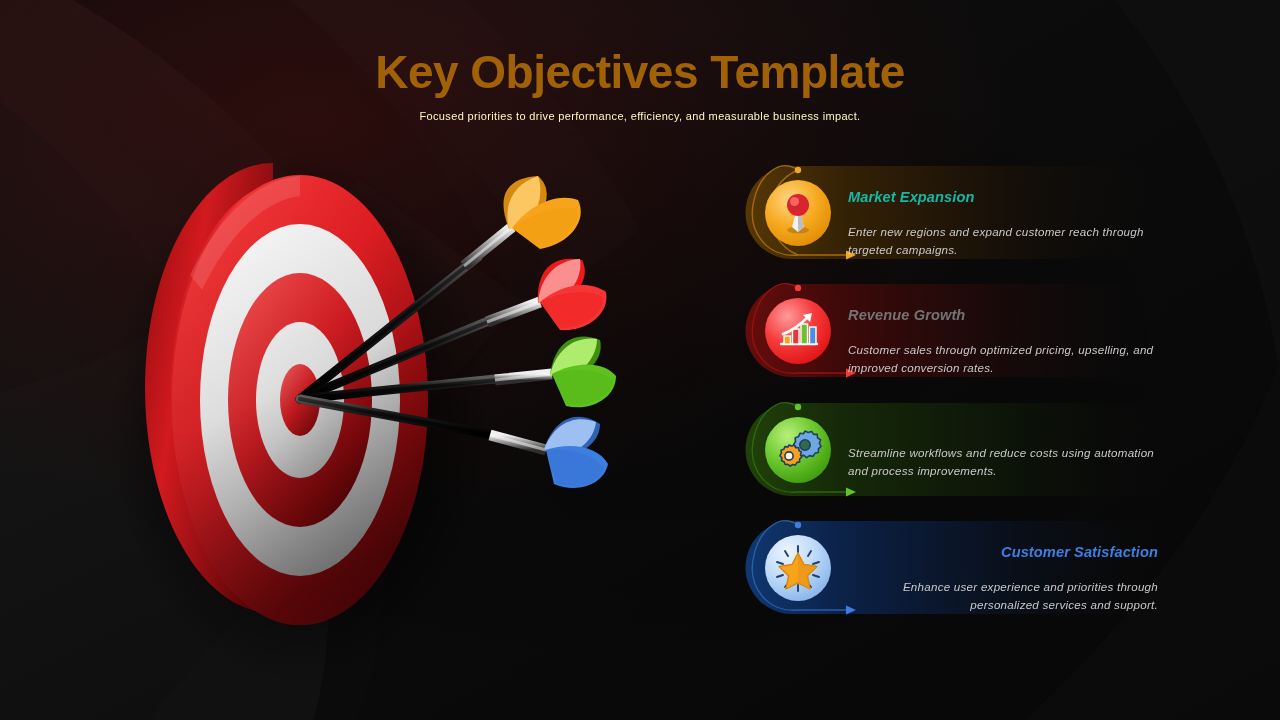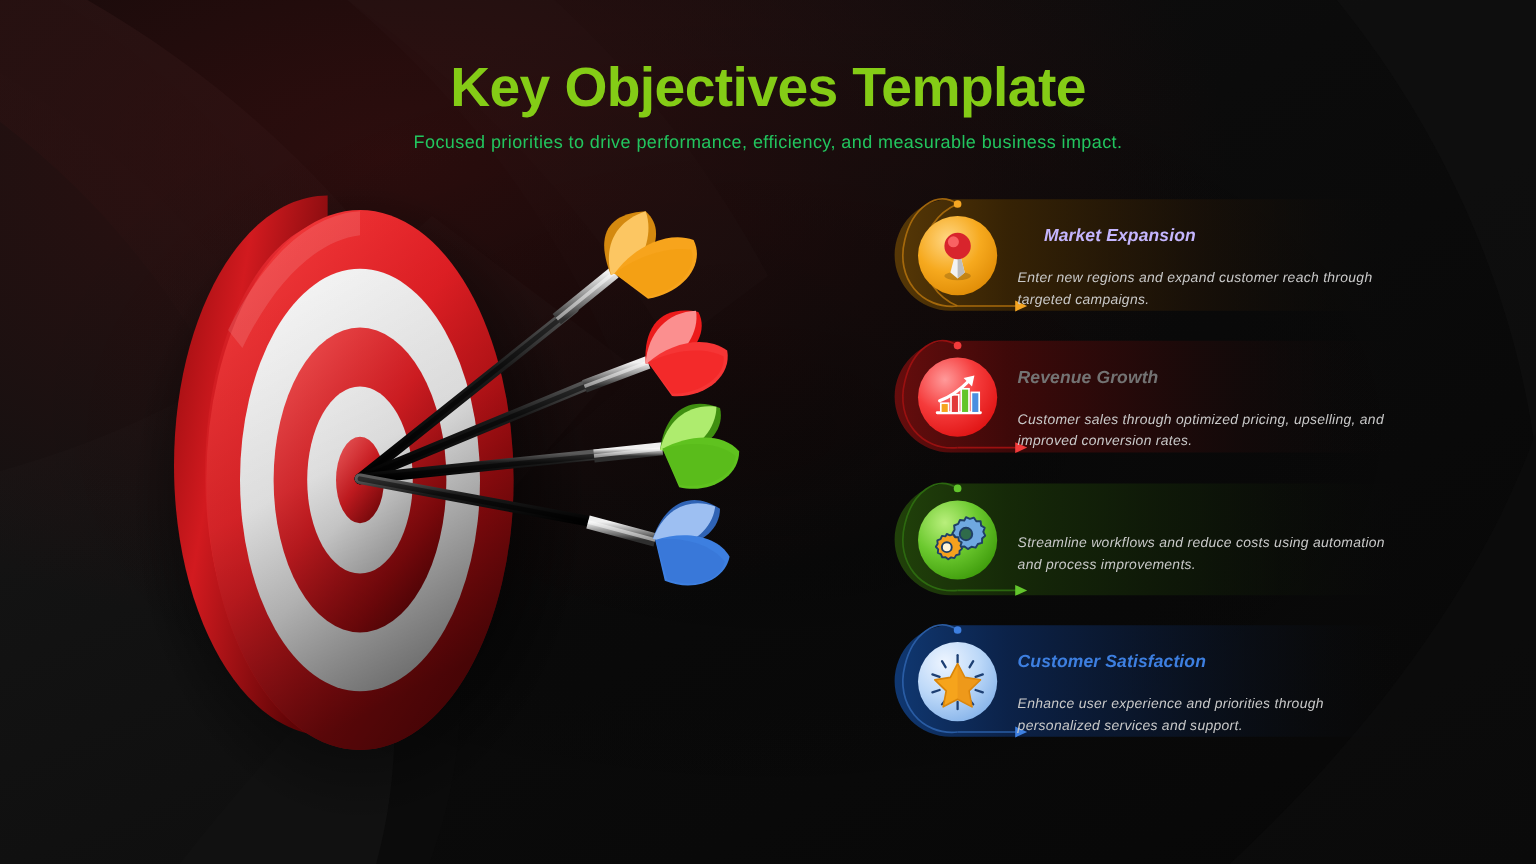--- a/index.html
+++ b/index.html
@@ -9,25 +9,25 @@
     font-family:"Liberation Sans", sans-serif;
   }
   #stage { position:relative; width:1280px; height:720px; overflow:hidden; background:#0a0a0a; }
 
   
   #bg { position:absolute; inset:0; z-index:0; }
 
   
   .header { position:absolute; top:46px; left:0; width:1280px; text-align:center; z-index:5; }
   .title {
-    font-size:46px; font-weight:bold; color:#84cc16; letter-spacing:-0.5px;
+    font-size:46px; font-weight:bold; color:#a16207; letter-spacing:-0.5px;
     line-height:1.15;
   }
   .subtitle {
-    margin-top:11px; font-size:15px; color:#22c55e; letter-spacing:0.35px;
+    margin-top:11px; font-size:11px; color:#fef9c3; letter-spacing:0.35px;
   }
 
   
   #board { position:absolute; left:0; top:0; width:700px; height:720px; z-index:2; }
 
   
   #cards { position:absolute; left:740px; top:160px; width:440px; height:500px; z-index:4; }
   .card {
     position:absolute; left:0; width:430px; height:105px;
   }
@@ -254,21 +254,21 @@
         <svg width="70" height="70" viewBox="0 0 70 70">
           <circle cx="35" cy="35" r="33" fill="url(#ic1)"></circle>
           <ellipse cx="35" cy="52" rx="11" ry="3.5" fill="#000" opacity="0.18"></ellipse>
           <path d="M35,26 L29,49 L35,54 L41,49 Z" fill="#f2f2f2"></path>
           <path d="M35,26 L35,54 L41,49 Z" fill="#bdbdbd"></path>
           <circle cx="35" cy="27" r="11" fill="#d8242c"></circle>
           <circle cx="31.5" cy="23.5" r="4.6" fill="#ff6d6d" opacity="0.85"></circle>
         </svg>
       </div>
       <div class="card-text">
-        <div class="card-title" style="color:#c4b5fd;margin-left:22px;">Market Expansion</div>
+        <div class="card-title" style="color:#14b8a6;">Market Expansion</div>
         <div class="card-desc">Enter new regions and expand customer reach through targeted campaigns.</div>
       </div>
     </div>
 
     <div class="card" style="top:118px;">
       <svg class="card-svg" width="430" height="105" viewBox="0 0 430 105">
         <defs>
           <linearGradient id="cbg2" x1="0" y1="0" x2="1" y2="0">
             <stop offset="0%" stop-color="#6b0d0d" stop-opacity="0.95"></stop>
             <stop offset="22%" stop-color="#440909" stop-opacity="0.9"></stop>
@@ -337,21 +337,21 @@
             <path d="M0,-11 L2.6,-9.9 L5.3,-10.7 L6.9,-8.3 L9.7,-8.3 L10,-5.4 L12.4,-4 L11.4,-1.3 L12.7,1.2 L10.6,3.1 L10.6,5.9 L7.8,6.6 L6.3,9.1 L3.6,8.5 L1.2,10.1 L-1,8.3 L-3.8,8.5 L-4.9,5.8 L-7.5,4.7 L-7.2,1.8 L-9.1,-0.3 L-7.6,-2.8 L-7.9,-5.7 L-5.2,-6.7 L-4,-9.4 L-1.1,-9 Z" fill="#f5a11e" stroke="#1f3f66" stroke-width="1.6" stroke-linejoin="round"></path>
             <circle cx="0" cy="0" r="4.1" fill="#fff4d8" stroke="#1f3f66" stroke-width="1.6"></circle>
           </g>
         </svg>
       </div>
       <div class="card-text">
         <div class="card-desc">Streamline workflows and reduce costs using automation and process improvements.</div>
       </div>
     </div>
 
-    <div class="card" style="top:355px;">
+    <div class="card" style="top:355px;text-align:right;">
       <svg class="card-svg" width="430" height="105" viewBox="0 0 430 105">
         <defs>
           <linearGradient id="cbg4" x1="0" y1="0" x2="1" y2="0">
             <stop offset="0%" stop-color="#103a77" stop-opacity="0.95"></stop>
             <stop offset="22%" stop-color="#0c2550" stop-opacity="0.9"></stop>
             <stop offset="60%" stop-color="#0a1426" stop-opacity="0.72"></stop>
             <stop offset="100%" stop-color="#0b0b0b" stop-opacity="0"></stop>
           </linearGradient>
           <radialGradient id="ic4" cx="0.34" cy="0.26" r="0.8">
             <stop offset="0%" stop-color="#eef5ff"></stop>

